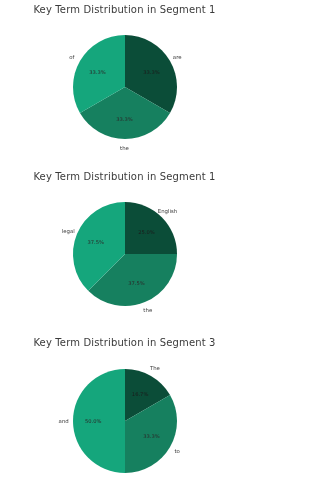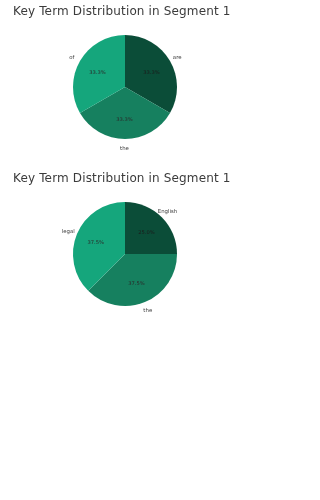--- a/index.html
+++ b/index.html
@@ -25,25 +25,25 @@
     width: 249px;
     height: 166.6667px;
     background: #ffffff;
     overflow: visible;
   }
   .chart-title {
     position: absolute;
     top: 4px;
     left: 0;
     width: 249px;
-    font-size: 12px;
+    text-align: center;
+    font-size: 10px;
     color: #3b3b3b;
     letter-spacing: 0.15px;
     white-space: nowrap;
-    margin-left: 13px;
   }
   .pie-wrap {
     position: absolute;
     left: 0;
     top: 0;
     width: 249px;
     height: 166.6667px;
   }
   .pie-svg {
     position: absolute;
@@ -103,14 +103,30 @@
         </svg>
         <div class="pct-label on-dark" style="left: 146.562px; top: 65.4383px;">25.0%</div>
         <div class="slice-label" style="left: 167.52px; top: 44.4796px;">English</div>
         <div class="pct-label" style="left: 136.44px; top: 116.325px;">37.5%</div>
         <div class="slice-label" style="left: 147.782px; top: 143.709px;">the</div>
         <div class="pct-label" style="left: 95.675px; top: 75.5603px;">37.5%</div>
         <div class="slice-label" style="left: 68.2912px; top: 64.2175px;">legal</div>
       </div>
   </div>
 
+  <div class="chart-panel">
+    <div class="chart-title">Key Term Distribution in Segment 3</div>
+    <div class="pie-wrap">
+        <svg width="130" height="130" viewBox="0 0 130 130" class="pie-svg">
+          <path d="M 65 65 L 65.000 13.000 A 52 52 0 0 1 110.033 39.000 Z" fill="#0b4d38" stroke="none"></path>
+          <path d="M 65 65 L 110.033 39.000 A 52 52 0 0 1 65.000 117.000 Z" fill="#16805f" stroke="none"></path>
+          <path d="M 65 65 L 65.000 117.000 A 52 52 0 0 1 65.000 13.000 Z" fill="#15a67c" stroke="none"></path>
+        </svg>
+        <div class="pct-label on-dark" style="left: 140.1px; top: 60.48px;">16.7%</div>
+        <div class="slice-label" style="left: 154.92px; top: 34.811px;">The</div>
+        <div class="pct-label" style="left: 151.52px; top: 103.1px;">33.3%</div>
+        <div class="slice-label" style="left: 177.189px; top: 117.92px;">to</div>
+        <div class="pct-label" style="left: 93.3px; top: 87.5px;">50.0%</div>
+        <div class="slice-label" style="left: 63.66px; top: 87.5px;">and</div>
+      </div>
+  </div>
 
 </div>
 
 </body></html>

